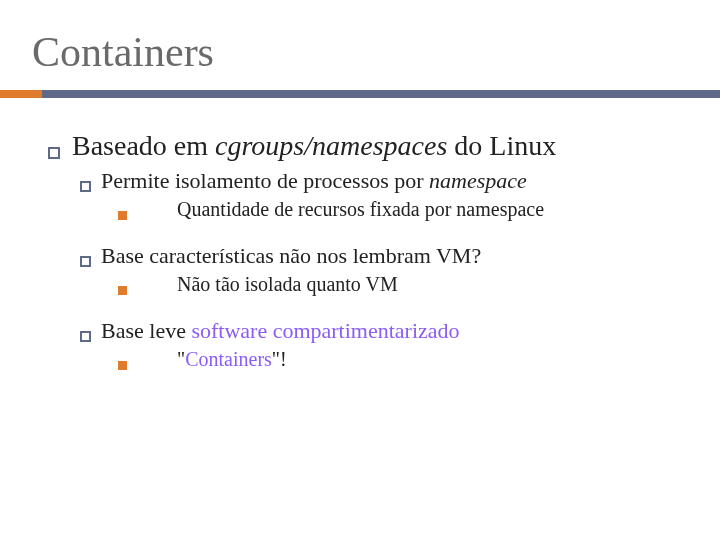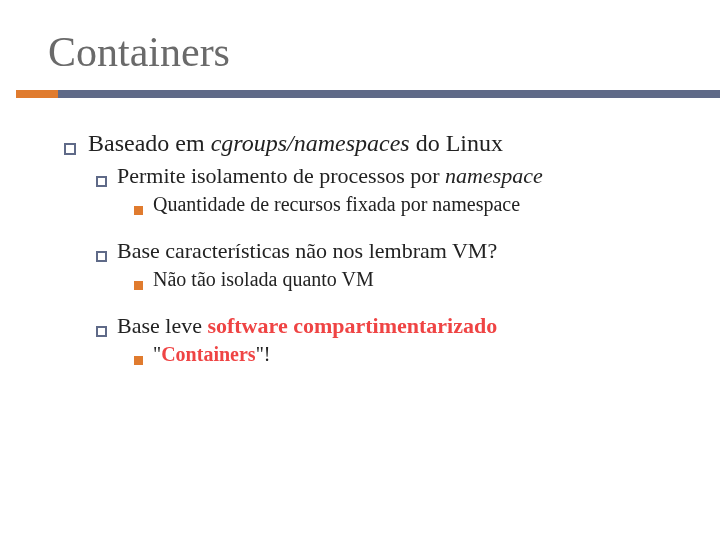--- a/index.html
+++ b/index.html
@@ -7,21 +7,21 @@
     width: 720px;
     height: 540px;
     background: #fff;
     font-family: Georgia, 'Times New Roman', serif;
     color: #222;
     overflow: hidden;
   }
   .slide {
     width: 100%;
     height: 100%;
-    padding: 28px 0 0 16px;
+    padding: 28px 0 0 0;
   }
   .title {
     font-size: 42px;
     color: #6a6a6a;
     padding-left: 32px;
     margin-bottom: 14px;
     font-weight: normal;
     font-family: Georgia, serif;
   }
   .rule-row {
@@ -38,21 +38,21 @@
   .rule-main {
     flex: 1;
     height: 100%;
     background: #5f6a88;
   }
   .content {
     padding-left: 48px;
     padding-right: 40px;
   }
   .l1 {
-    font-size: 24px;
+    font-size: 28px;
     margin-bottom: 6px;
     display: flex;
     align-items: baseline;
   }
   .l1 .bullet {
     width: 12px;
     height: 12px;
     border: 2px solid #5f6a88;
     margin-right: 12px;
     flex-shrink: 0;
@@ -79,34 +79,35 @@
     top: 4px;
   }
   .l2 .text { flex: 1; }
   .l3 {
     font-size: 20px;
     margin-left: 70px;
     margin-top: 2px;
     margin-bottom: 2px;
     display: flex;
     align-items: baseline;
+    gap: 40px;
   }
   .l3 .bullet {
     width: 9px;
     height: 9px;
     background: #e07b2e;
     margin-right: 10px;
     flex-shrink: 0;
     position: relative;
     top: 4px;
   }
   .l3 .text { flex: 1; }
   .group { margin-bottom: 22px; }
   .italic { font-style: italic; }
-  .accent-bold { color: #ef4444; font-weight: bold; }
+  .accent-bold { color: #8b5cf6; font-weight: normal; }
 </style>
 </head>
 <body>
 
 <div class="slide">
   <h1 class="title">Containers</h1>
 
   <div class="rule-row">
     <div class="rule-accent"></div>
     <div class="rule-main"></div>

